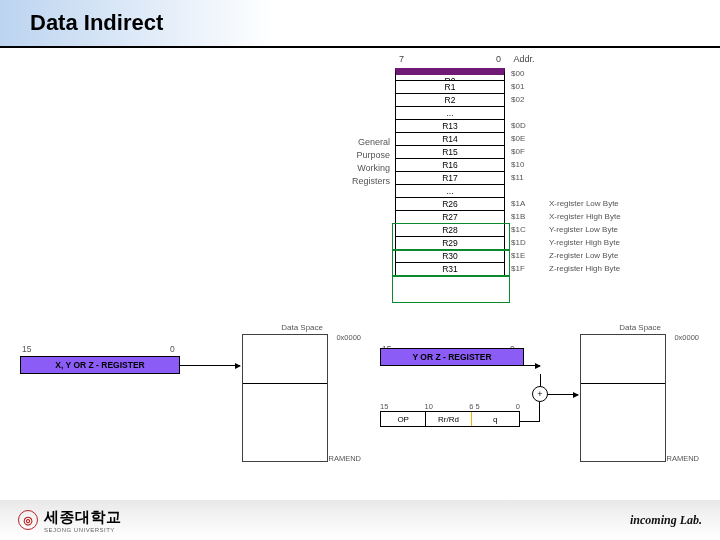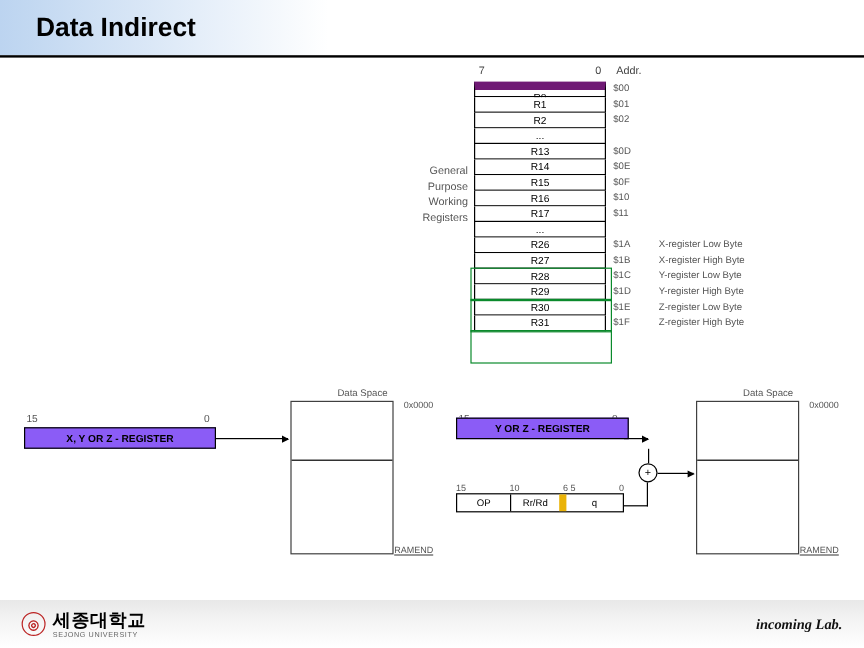--- a/index.html
+++ b/index.html
@@ -56,21 +56,21 @@
   .panel { position: absolute; }
   .small-txt { font-size: 8.5px; color: #555; }
   .regbox { border: 1px solid #000; background: #8b5cf6; font-size: 8.5px; text-align: center; font-weight: bold; }
   .dspace {
     border: 1px solid #404040; background: #fff; width: 86px; height: 128px;
     position: relative;
   }
   .dspace .mid { position: absolute; top: 48px; left: 0; right: 0; border-top: 1px solid #000; }
   .lblDS { position: absolute; top: -12px; right: 4px; font-size: 8px; color: #555; }
   .lbl0x { position: absolute; top: -2px; right: -34px; font-size: 7.5px; color: #555; }
-  .lblRE { position: absolute; bottom: -2px; right: -34px; font-size: 7.5px; color: #555; text-decoration: underline; }
+  .lblRE { position: absolute; bottom: -2px; right: -34px; font-size: 7.5px; color: #555; }
   .arrow-r {
     position: absolute; height: 0; border-top: 1px solid #000;
   }
   .arrow-r::after {
     content: ""; position: absolute; right: -1px; top: -3px;
     border-left: 6px solid #000; border-top: 3px solid transparent; border-bottom: 3px solid transparent;
   }
   .circle {
     width: 16px; height: 16px; border-radius: 50%; border: 1px solid #000;
     display: flex; align-items: center; justify-content: center;
@@ -232,21 +232,21 @@
 
       <div style="position:absolute; top:58px; left:0;">
         <div class="small-txt" style="display:flex; width:140px; justify-content:space-between; font-size:7.5px;">
           <span>15</span>
           <span>10</span>
           <span>6 5</span>
           <span>0</span>
         </div>
         <div class="opbox" style="width:140px;">
           <div style="width:46px; border-right:1px solid #000;">OP</div>
-          <div style="width:46px; border-right:6px solid #eab308;">Rr/Rd</div>
+          <div style="width:46px; border-right:1px solid #eab308;">Rr/Rd</div>
           <div style="width:48px;">q</div>
         </div>
       </div>
       <div style="position:absolute; top:58px; left:140px; width:20px; height:20px; border-right:1px solid #000; border-bottom:1px solid #000;"></div>
 
       <div class="dspace" style="position:absolute; top:-10px; left:200px;">
         <div class="lblDS">Data Space</div>
         <div class="lbl0x">0x0000</div>
         <div class="mid"></div>
         <div class="lblRE">RAMEND</div>

